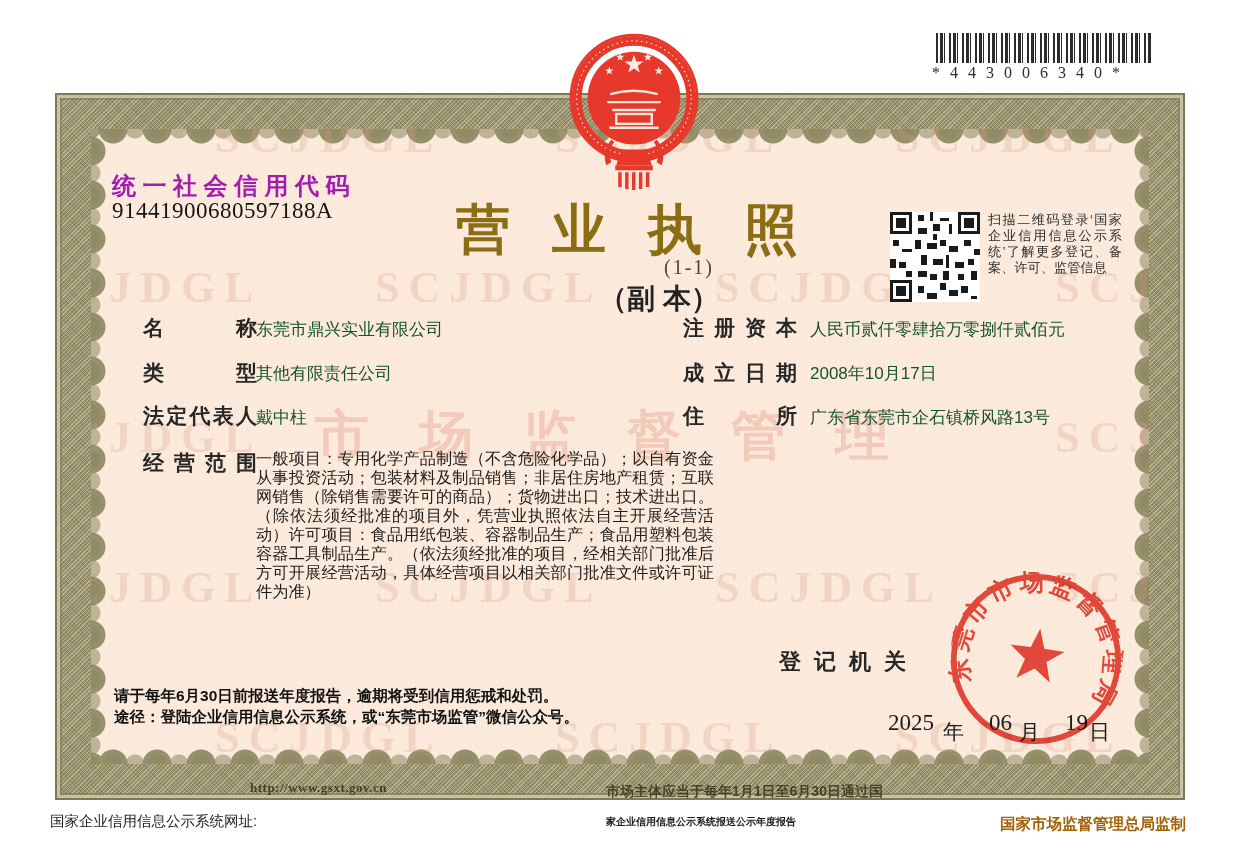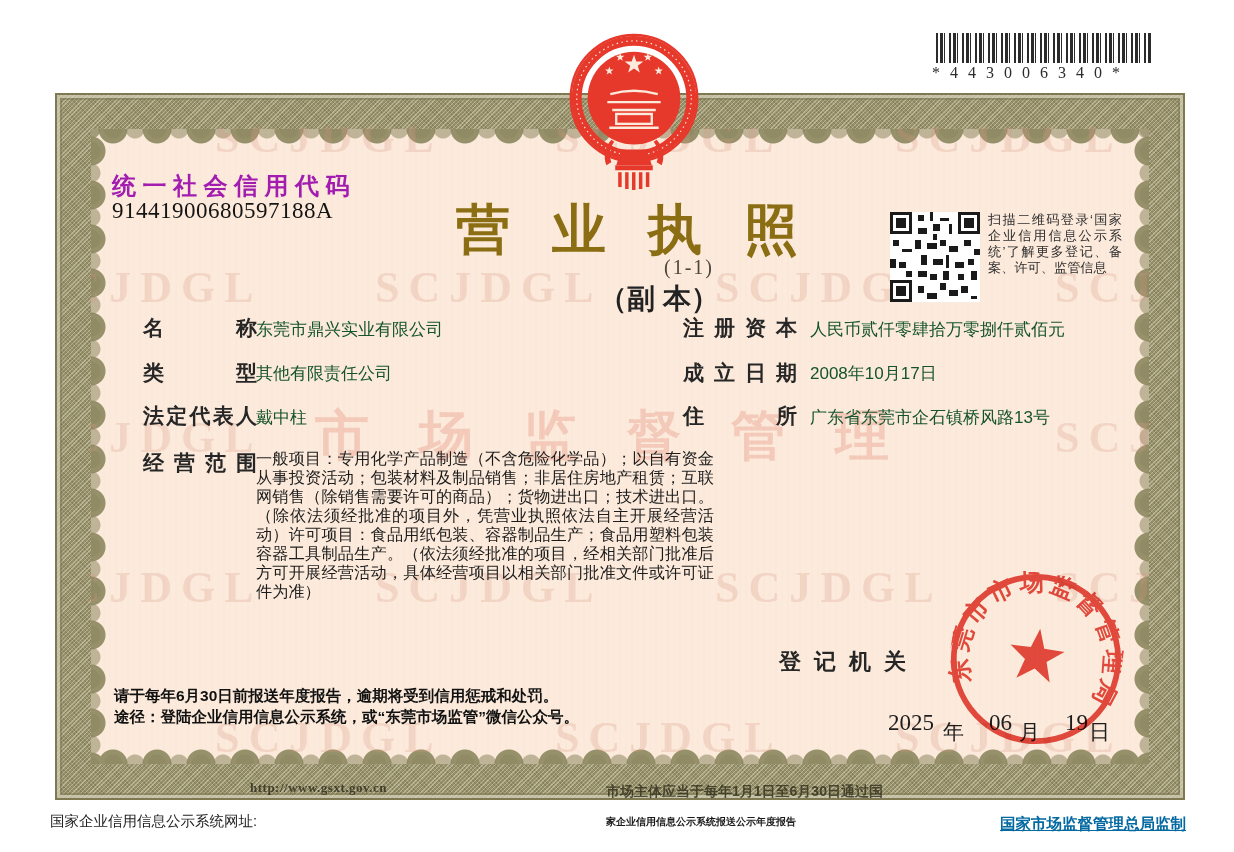--- a/index.html
+++ b/index.html
@@ -101,21 +101,21 @@
   .d-day   { left:177px; top:2px;  font-size:23px; }
   .d-du    { left:201px; top:10px; font-size:21px; }
 
   .notes { left:114px; top:686px; font-size:15.5px; font-weight:700; line-height:20.5px; color:#111; }
 
   .gsxt-url { left:250px; top:780px; z-index:3; font-family:"Liberation Serif", serif; font-weight:700; font-size:13px; color:rgba(40,38,24,.78); letter-spacing:.5px; }
   .border-note { left:606px; top:783px; z-index:3; font-size:14px; font-weight:600; color:rgba(48,45,26,.8); }
 
   .footer-left   { left:50px;  top:812px; font-size:14.5px; color:#222; }
   .footer-middle { left:606px; top:807px; font-size:10px; font-weight:600; color:#1a1a1a;margin-top:8px; }
-  .footer-right  { left:1000px; top:814px; font-size:15.5px; font-weight:600; color:#0369a1;text-decoration:underline; }
+  .footer-right  { left:1000px; top:814px; font-size:15.5px; font-weight:600; color:#a16207; }
 
   .emblem { left:558px; top:33px; width:152px; height:158px; z-index:4; }
   .seal { left:950px; top:573px; width:172px; height:172px; z-index:5;
     transform:rotate(8deg); opacity:.88; mix-blend-mode:multiply; }
 </style>
 </head>
 <body>
 
 <div class="page">
 

